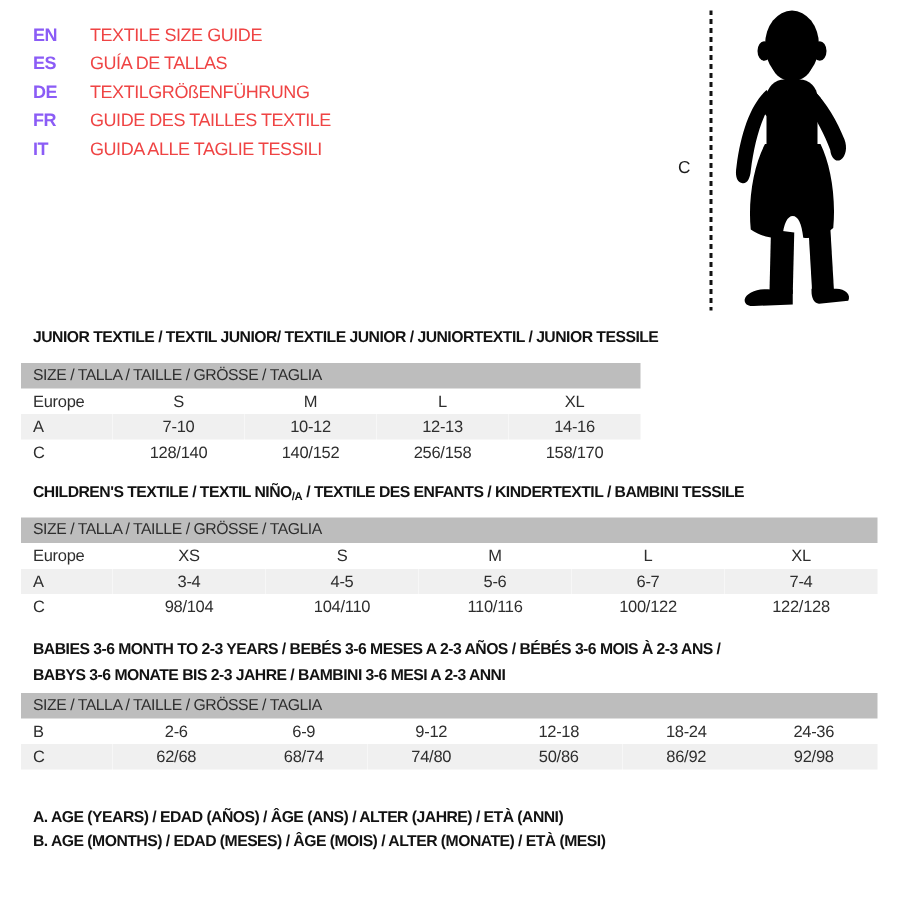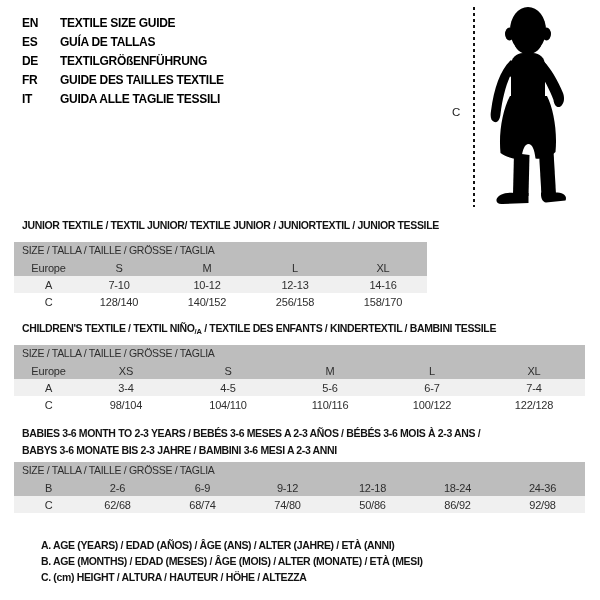--- a/index.html
+++ b/index.html
@@ -3,47 +3,47 @@
 <meta charset="utf-8">
 <style>
   * { margin:0; padding:0; box-sizing:border-box; }
   html,body { width:600px; height:600px; background:#ffffff;
               font-family:"Liberation Sans", sans-serif; }
   .sheet { position:relative; width:600px; height:600px; background:#fff; overflow:hidden; }
 
   
   .lang-block { position:absolute; left:22px; top:13px; }
   .lang-row { display:flex; height:19px; align-items:center; }
-  .lang-code { width:38px; font-weight:bold; font-size:12px; letter-spacing:-0.3px; color:#000000; }
-  .lang-label { font-weight:bold; font-size:12px; letter-spacing:-0.3px; color:#000000; white-space:nowrap; }
+  .lang-code { width:38px; font-weight:bold; font-size:12px; letter-spacing:-0.3px; color:#8b5cf6; }
+  .lang-label { font-weight:normal; font-size:12px; letter-spacing:-0.3px; color:#ef4444; white-space:nowrap; }
 
   
   .dash-line { position:absolute; left:473px; top:7px; width:2px; height:200px;
                background:repeating-linear-gradient(to bottom,#121212 0 3px,transparent 3px 6px); }
   .c-label { position:absolute; left:452px; top:106px; font-size:11.5px; color:#1a1a1a; }
   .baby-svg { position:absolute; left:483px; top:3px; }
 
   
   .table-title { position:absolute; left:22px; font-weight:bold; font-size:10.5px;
                  letter-spacing:-0.35px; color:#121212; line-height:17px; white-space:nowrap; }
   .subscript { font-size:7.5px; vertical-align:-2px; letter-spacing:-0.2px; }
-  .size-bar { position:absolute; left:14px; height:34px; line-height:17px; background:#bdbdbd;
+  .size-bar { position:absolute; left:14px; height:17px; line-height:17px; background:#bdbdbd;
               color:#2e2e2e; font-size:10.5px; letter-spacing:-0.3px; padding-left:8px; white-space:nowrap; }
   .w-junior { width:413px; }
   .w-wide { width:571px; }
   .size-table { position:absolute; left:14px; border-collapse:collapse; table-layout:fixed;
                 font-size:11px; color:#2e2e2e; }
   .size-table td { height:17px; text-align:center; padding:0; letter-spacing:-0.2px;
                    white-space:nowrap; overflow:hidden; }
-  .size-table td.row-label { text-align:center; padding-left:8px; }
+  .size-table td.row-label { text-align:left; padding-left:8px; }
   .size-table tr.shaded { background:#f0f0f0; }
   col.label-col { width:61px; }
 
   
-  .footnotes { position:absolute; left:22px; top:537px;margin-left:19px; }
+  .footnotes { position:absolute; left:22px; top:537px; }
   .footnote { font-weight:bold; font-size:10.5px; letter-spacing:-0.35px; color:#121212;
               line-height:16px; white-space:nowrap; }
 </style>
 </head>
 <body>
 
 <div class="sheet">
 
   <div class="lang-block">
     <div class="lang-row">
@@ -197,16 +197,15 @@
           <td>50/86</td>
           <td>86/92</td>
           <td>92/98</td>
         </tr>
       </tbody>
   </table>
 
   <div class="footnotes">
     <div class="footnote">A. AGE (YEARS) / EDAD (AÑOS) / ÂGE (ANS) / ALTER (JAHRE) / ETÀ (ANNI)</div>
     <div class="footnote">B. AGE (MONTHS) / EDAD (MESES) / ÂGE (MOIS) / ALTER (MONATE) / ETÀ (MESI)</div>
-    <div class="footnote">C. (cm) HEIGHT / ALTURA / HAUTEUR / HÖHE / ALTEZZA</div>
   </div>
 
 </div>
 
 </body></html>

